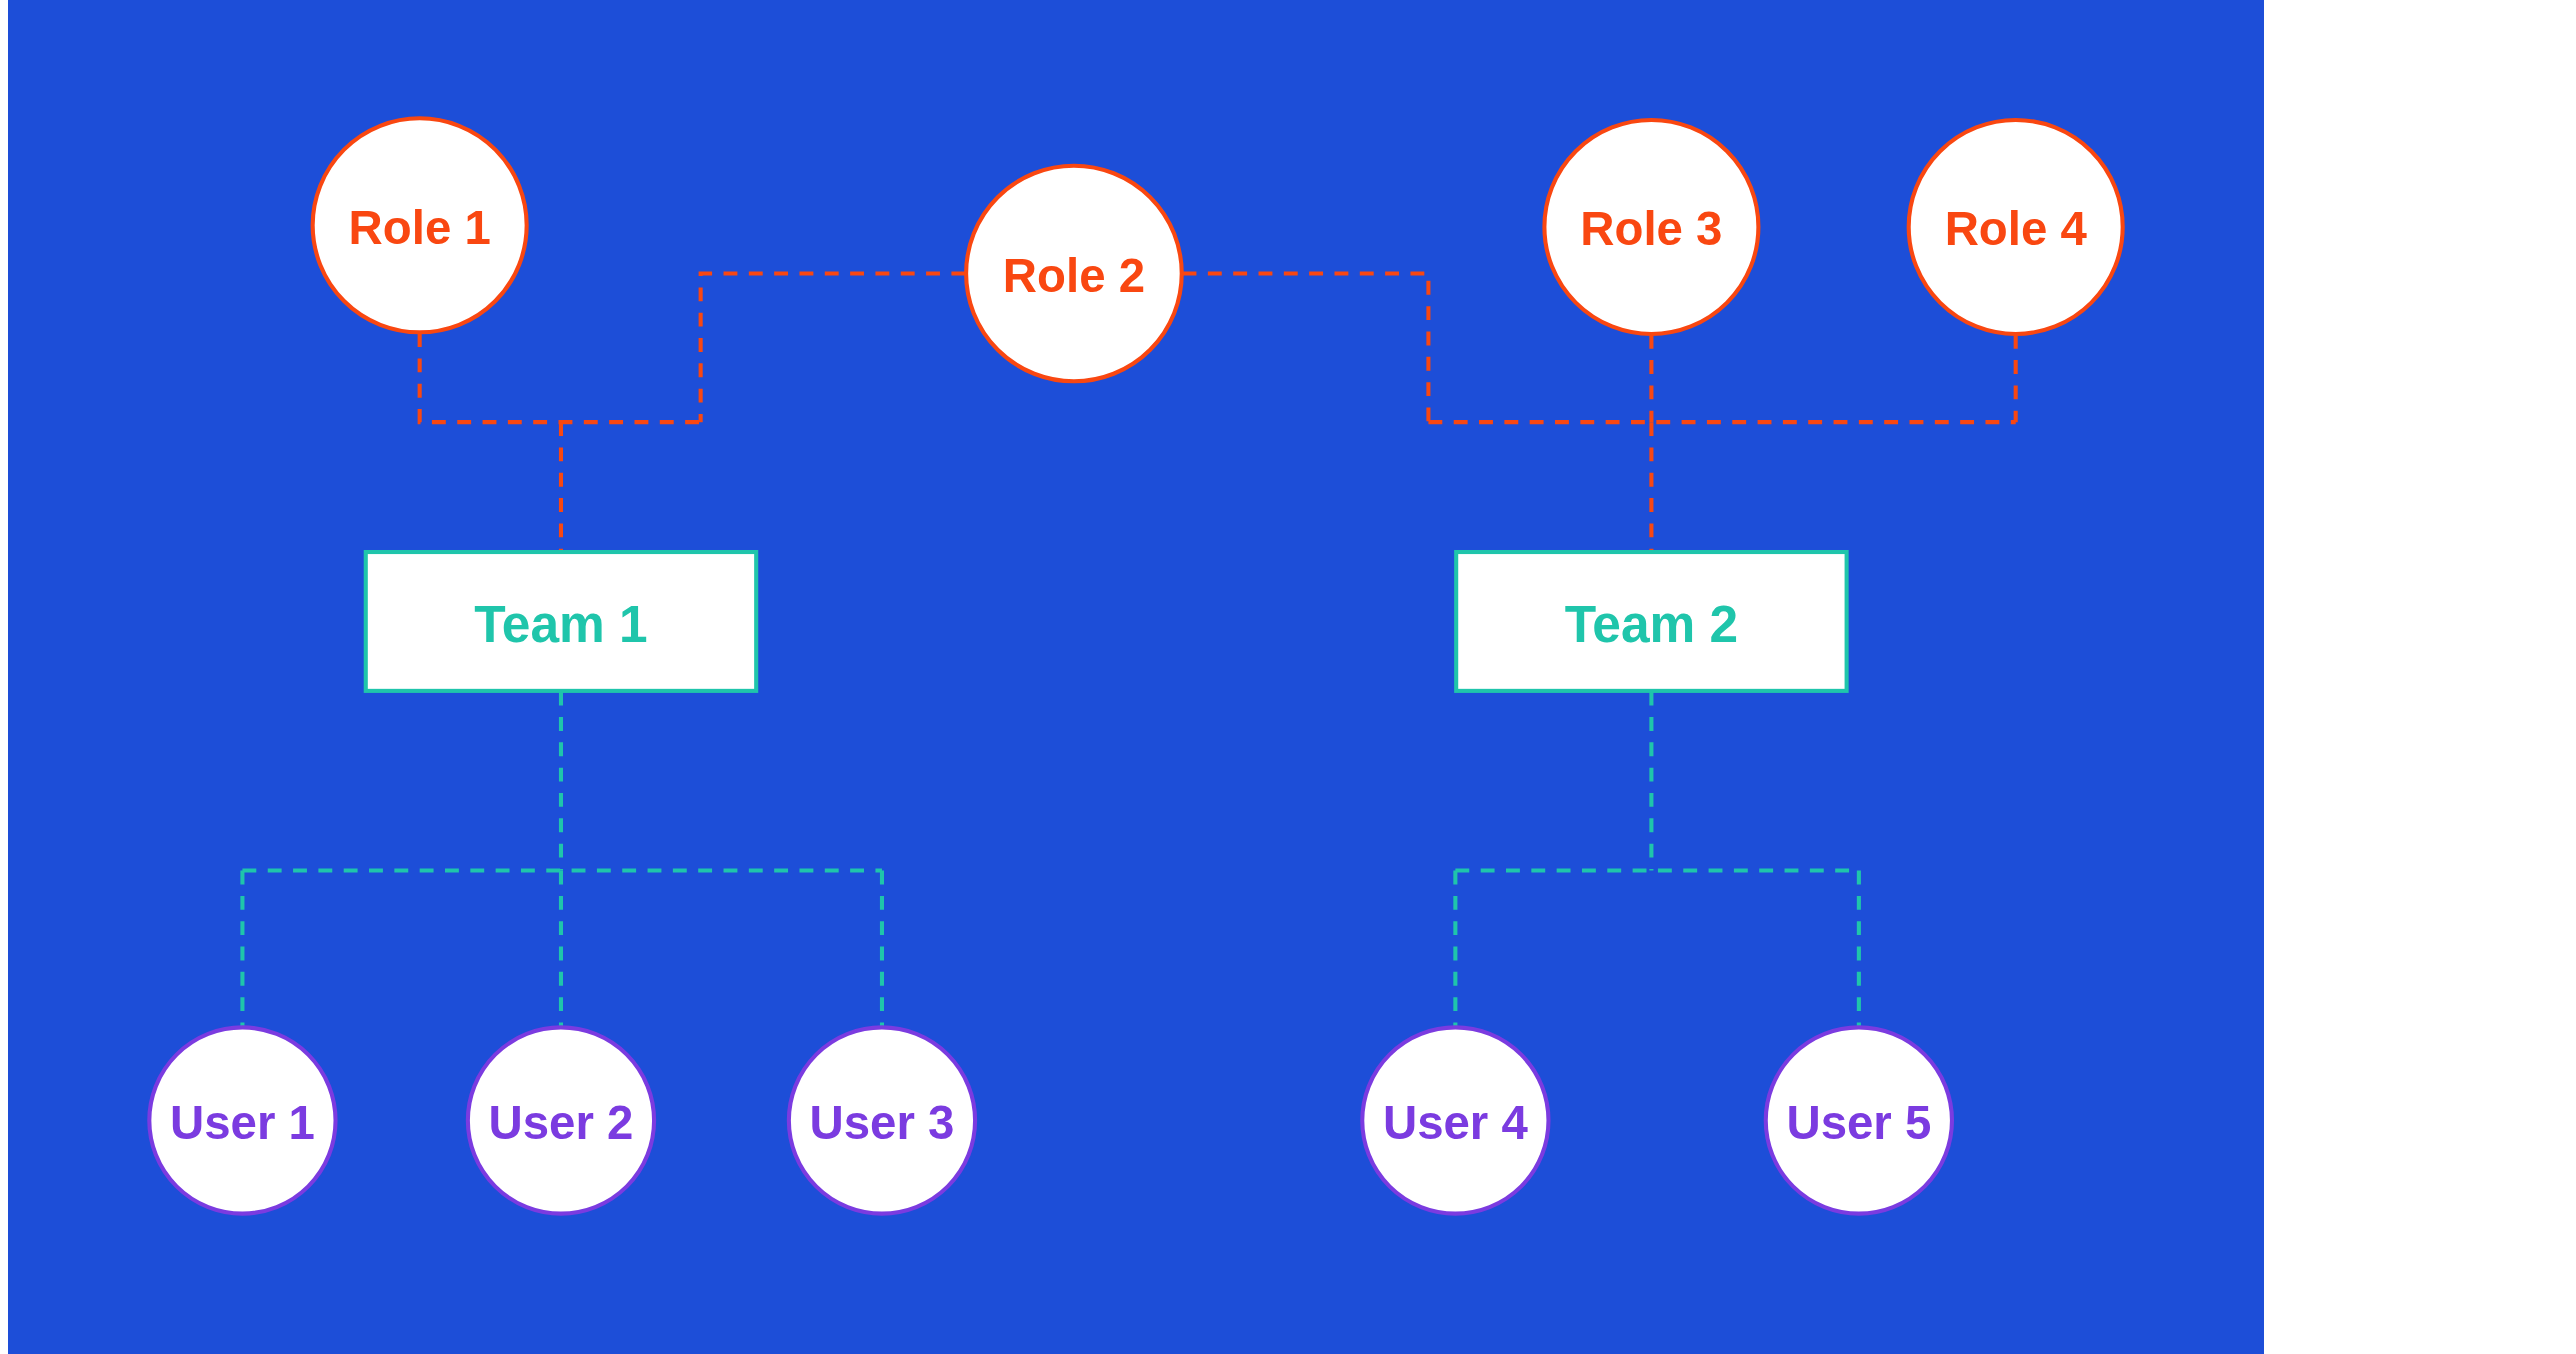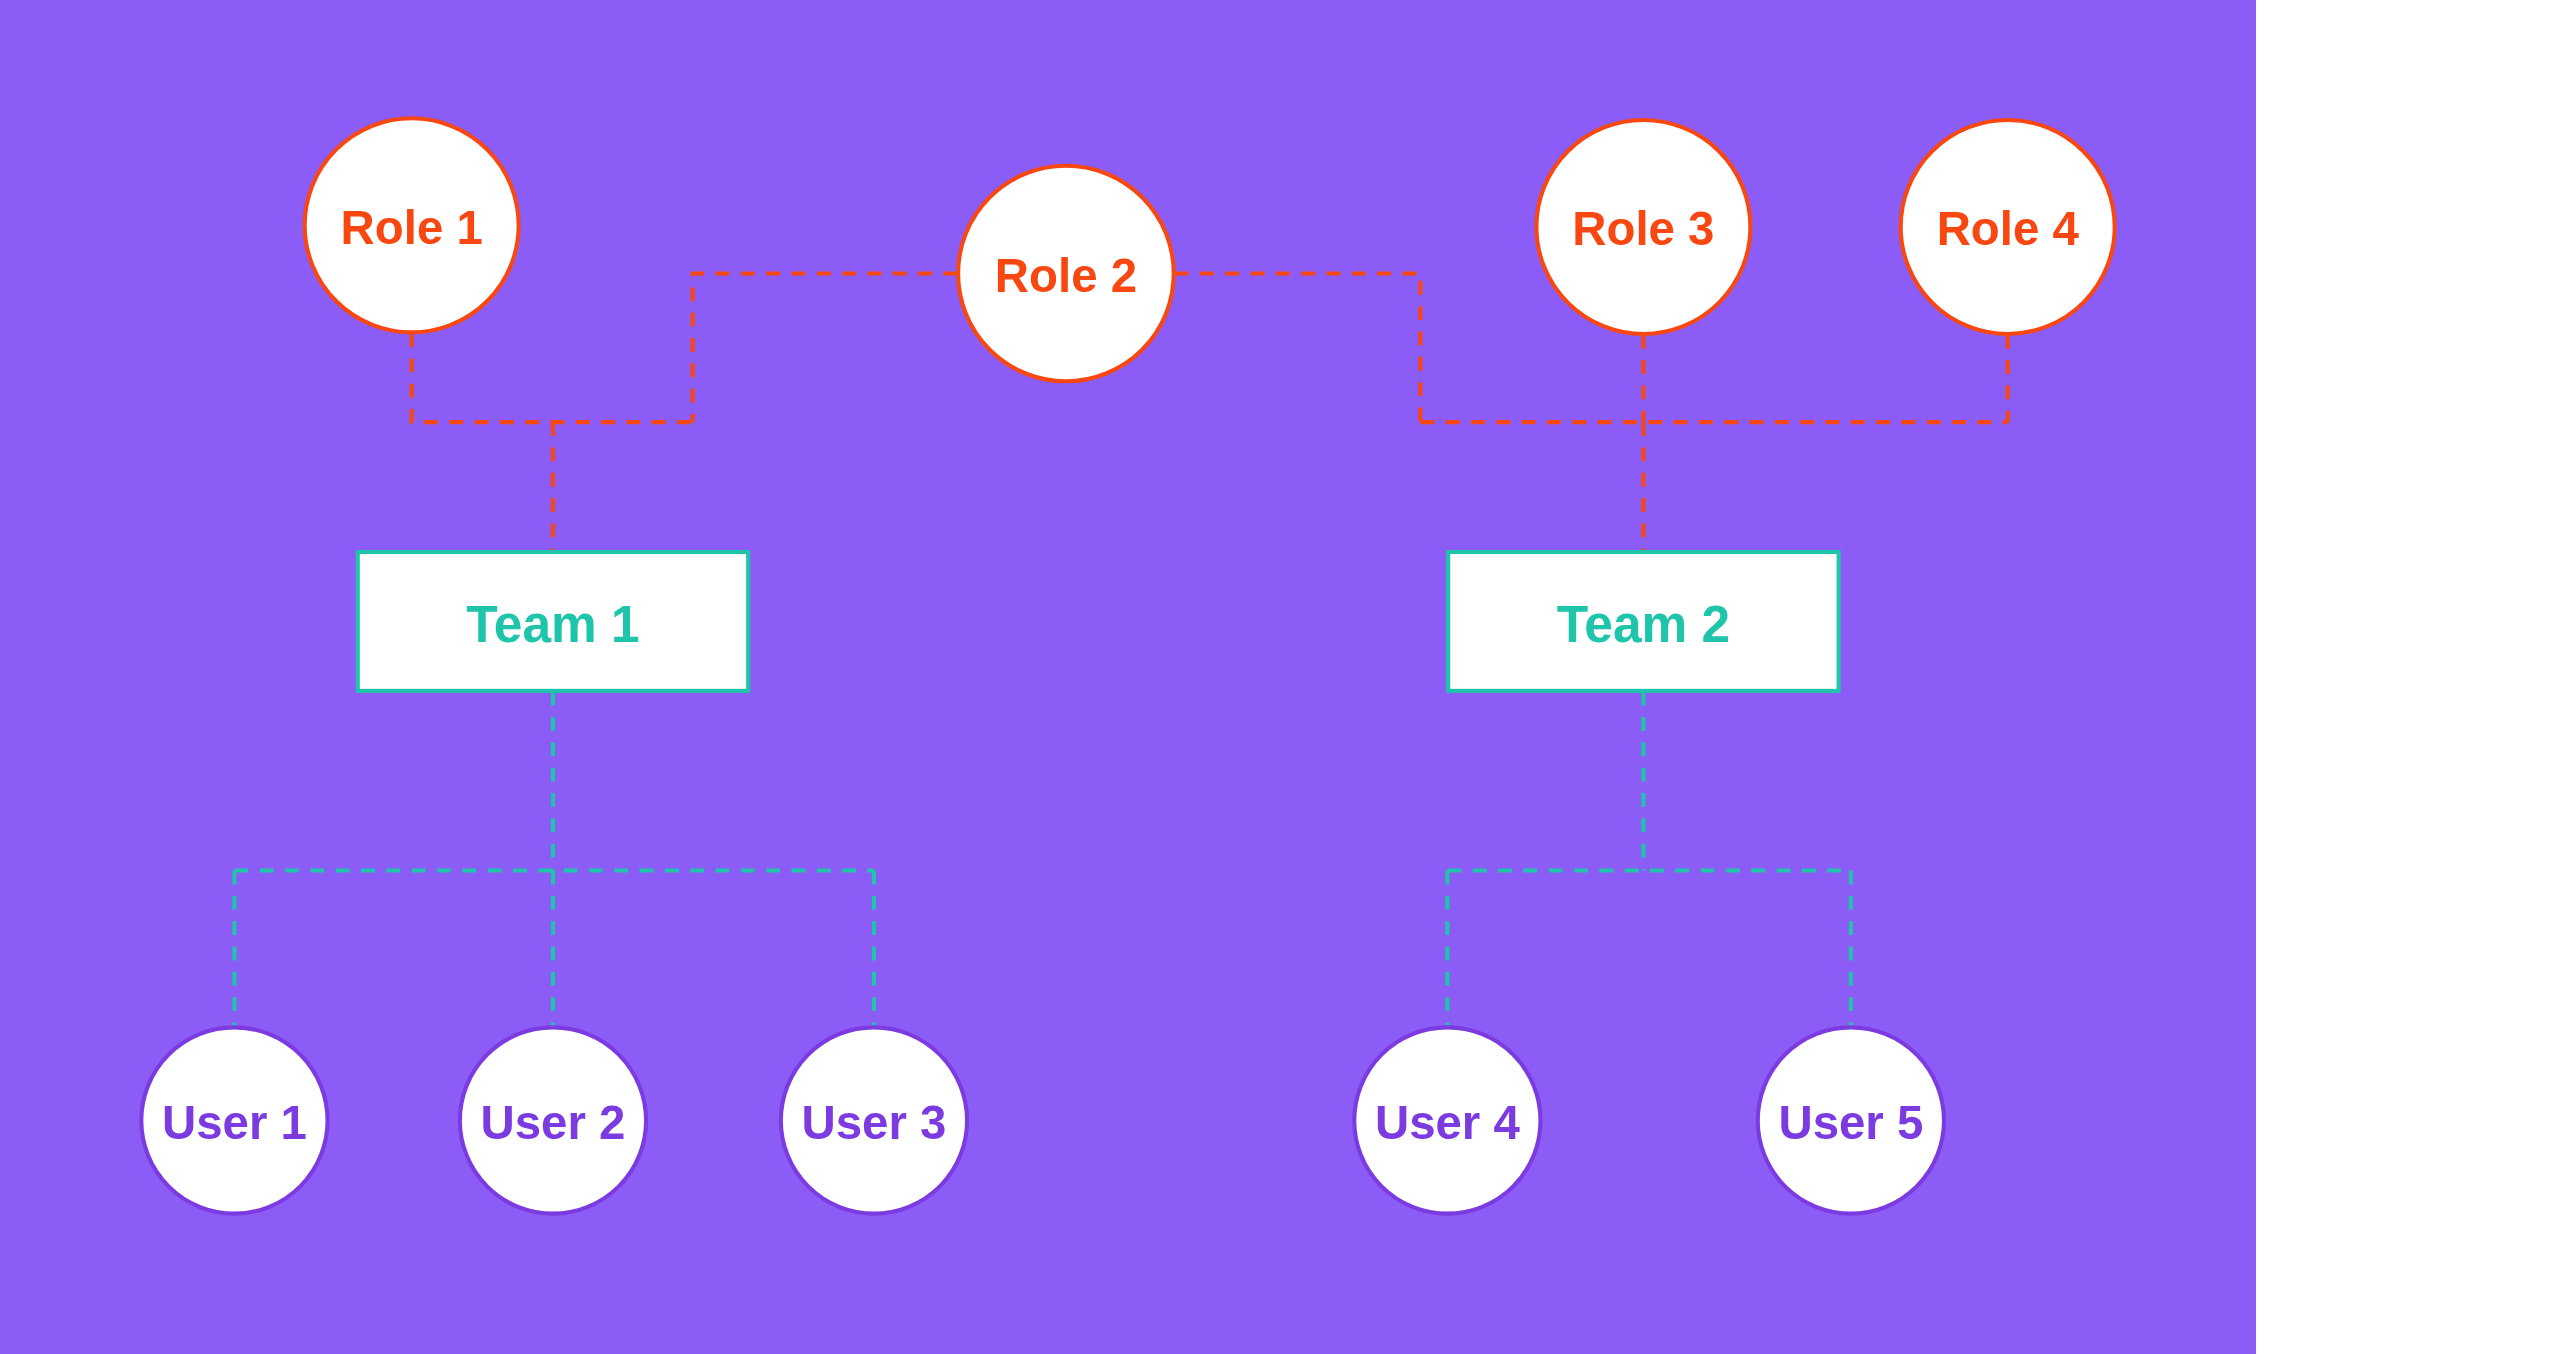--- a/index.html
+++ b/index.html
@@ -4,23 +4,24 @@
 <style>
   html, body {
     margin: 0;
     padding: 0;
     background: #ffffff;
   }
   #stage {
     position: relative;
     width: 2256px;
     height: 1354px;
-    background: #8b5cf6;
+    background: #1d4ed8;
     overflow: hidden;
     font-family: "Liberation Sans", sans-serif;
+    margin-left: 8px;
   }
   #diagram-svg {
     position: absolute;
     inset: 0;
     width: 100%;
     height: 100%;
   }
   #diagram-svg text {
     font-family: "Liberation Sans", "DejaVu Sans", sans-serif;
     font-weight: 700;

